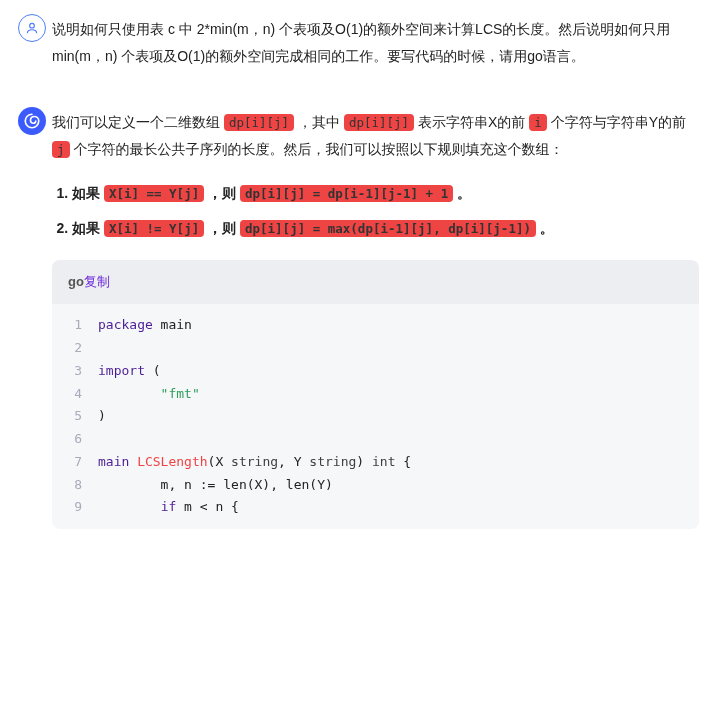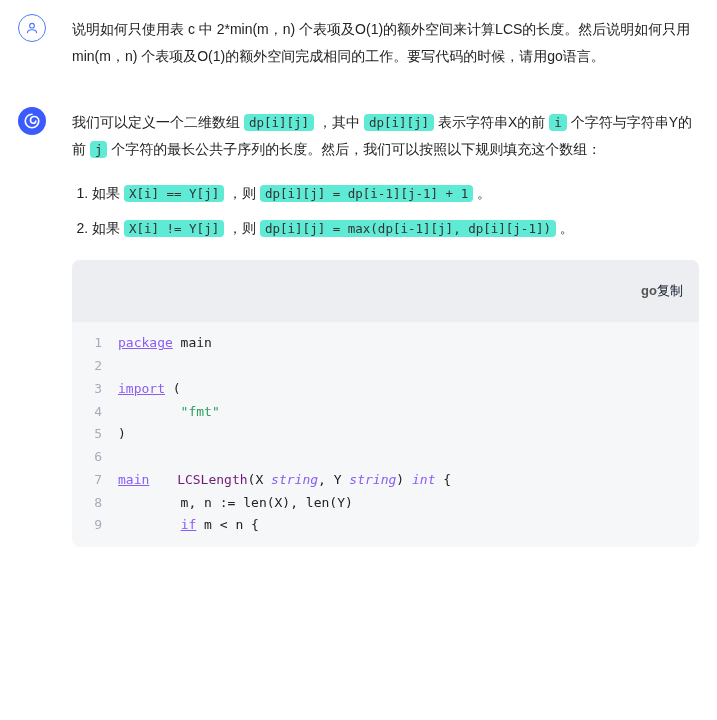--- a/index.html
+++ b/index.html
@@ -1,37 +1,37 @@
 <!DOCTYPE html>
 <html><head>
 <meta charset="utf-8">
 <style>
   * { margin:0; padding:0; box-sizing:border-box; }
   body { width:717px; height:720px; background:#fff; font-family:-apple-system,BlinkMacSystemFont,"Segoe UI","PingFang SC","Microsoft YaHei",sans-serif; font-size:14px; color:#1a1a1a; overflow:hidden; }
-  .msg { display:flex; padding:14px 18px 6px 18px; gap:26px; }
+  .msg { display:flex; padding:14px 18px 6px 18px; gap:6px; }
   .avatar { width:28px; height:28px; border-radius:50%; flex:0 0 28px; display:flex; align-items:center; justify-content:center; }
   .avatar-user { border:1.5px solid #4f7cff; }
   .avatar-user svg { width:14px; height:14px; }
   .avatar-bot { background:#3b5bff; }
   .avatar-bot svg { width:18px; height:18px; }
   .body { flex:1; line-height:1.9; padding-top:2px; font-size:14px; color:#222; }
   .para { margin-bottom:18px; }
-  .intxt { font-family:ui-monospace,Menlo,Consolas,monospace; font-size:12.5px; background:#5eead4; padding:1px 5px; border-radius:4px; color:#333; }
-  ol.rules { list-style:decimal; padding-left:20px; margin-bottom:18px; }
+  .intxt { font-family:ui-monospace,Menlo,Consolas,monospace; font-size:12.5px; background:#ef4444; padding:1px 5px; border-radius:4px; color:#333; }
+  ol.rules { list-style:decimal; padding-left:20px; margin-bottom:18px;font-weight:bold; }
   ol.rules li { margin-bottom:8px; }
   .codeblock { background:#f6f7f9; border-radius:8px; margin-top:6px; overflow:hidden; }
-  .codehdr { display:flex; justify-content:flex-end; align-items:center; padding:19px 16px; background:#eceef1; font-size:13px; color:#555; }
-  .copybtn { cursor:pointer; color:#0f172a; font-size:13px; }
+  .codehdr { display:flex; justify-content:flex-start; align-items:center; padding:10px 16px; background:#eceef1; font-size:13px; color:#555; }
+  .copybtn { cursor:pointer; color:#6d28d9; font-size:13px; }
   .codebody { padding:10px 0 10px 0; font-family:ui-monospace,Menlo,Consolas,monospace; font-size:13px; line-height:1.75; }
   .ln { display:flex; }
   .gut { width:46px; text-align:right; padding-right:16px; color:#aab; user-select:none; }
-  .tok-kw { color:#8b5cf6;text-decoration:underline; }
-  .tok-fn { color:#701a75;margin-left:20px; }
+  .tok-kw { color:#4c1d95; }
+  .tok-fn { color:#ef4444; }
   .tok-str{ color:#2e9e5b; }
-  .tok-ty { color:#8b5cf6;font-style:italic; }
+  .tok-ty { color:#404040; }
   .code { white-space:pre; }
 </style>
 </head>
 <body>
 
 <div class="msg">
   <div class="avatar avatar-user">
     <svg viewBox="0 0 24 24">
         <circle cx="12" cy="8" r="4" fill="none" stroke="#4f7cff" stroke-width="2"></circle>
         <path d="M4 21c0-4 4-6 8-6s8 2 8 6" fill="none" stroke="#4f7cff" stroke-width="2"></path>

